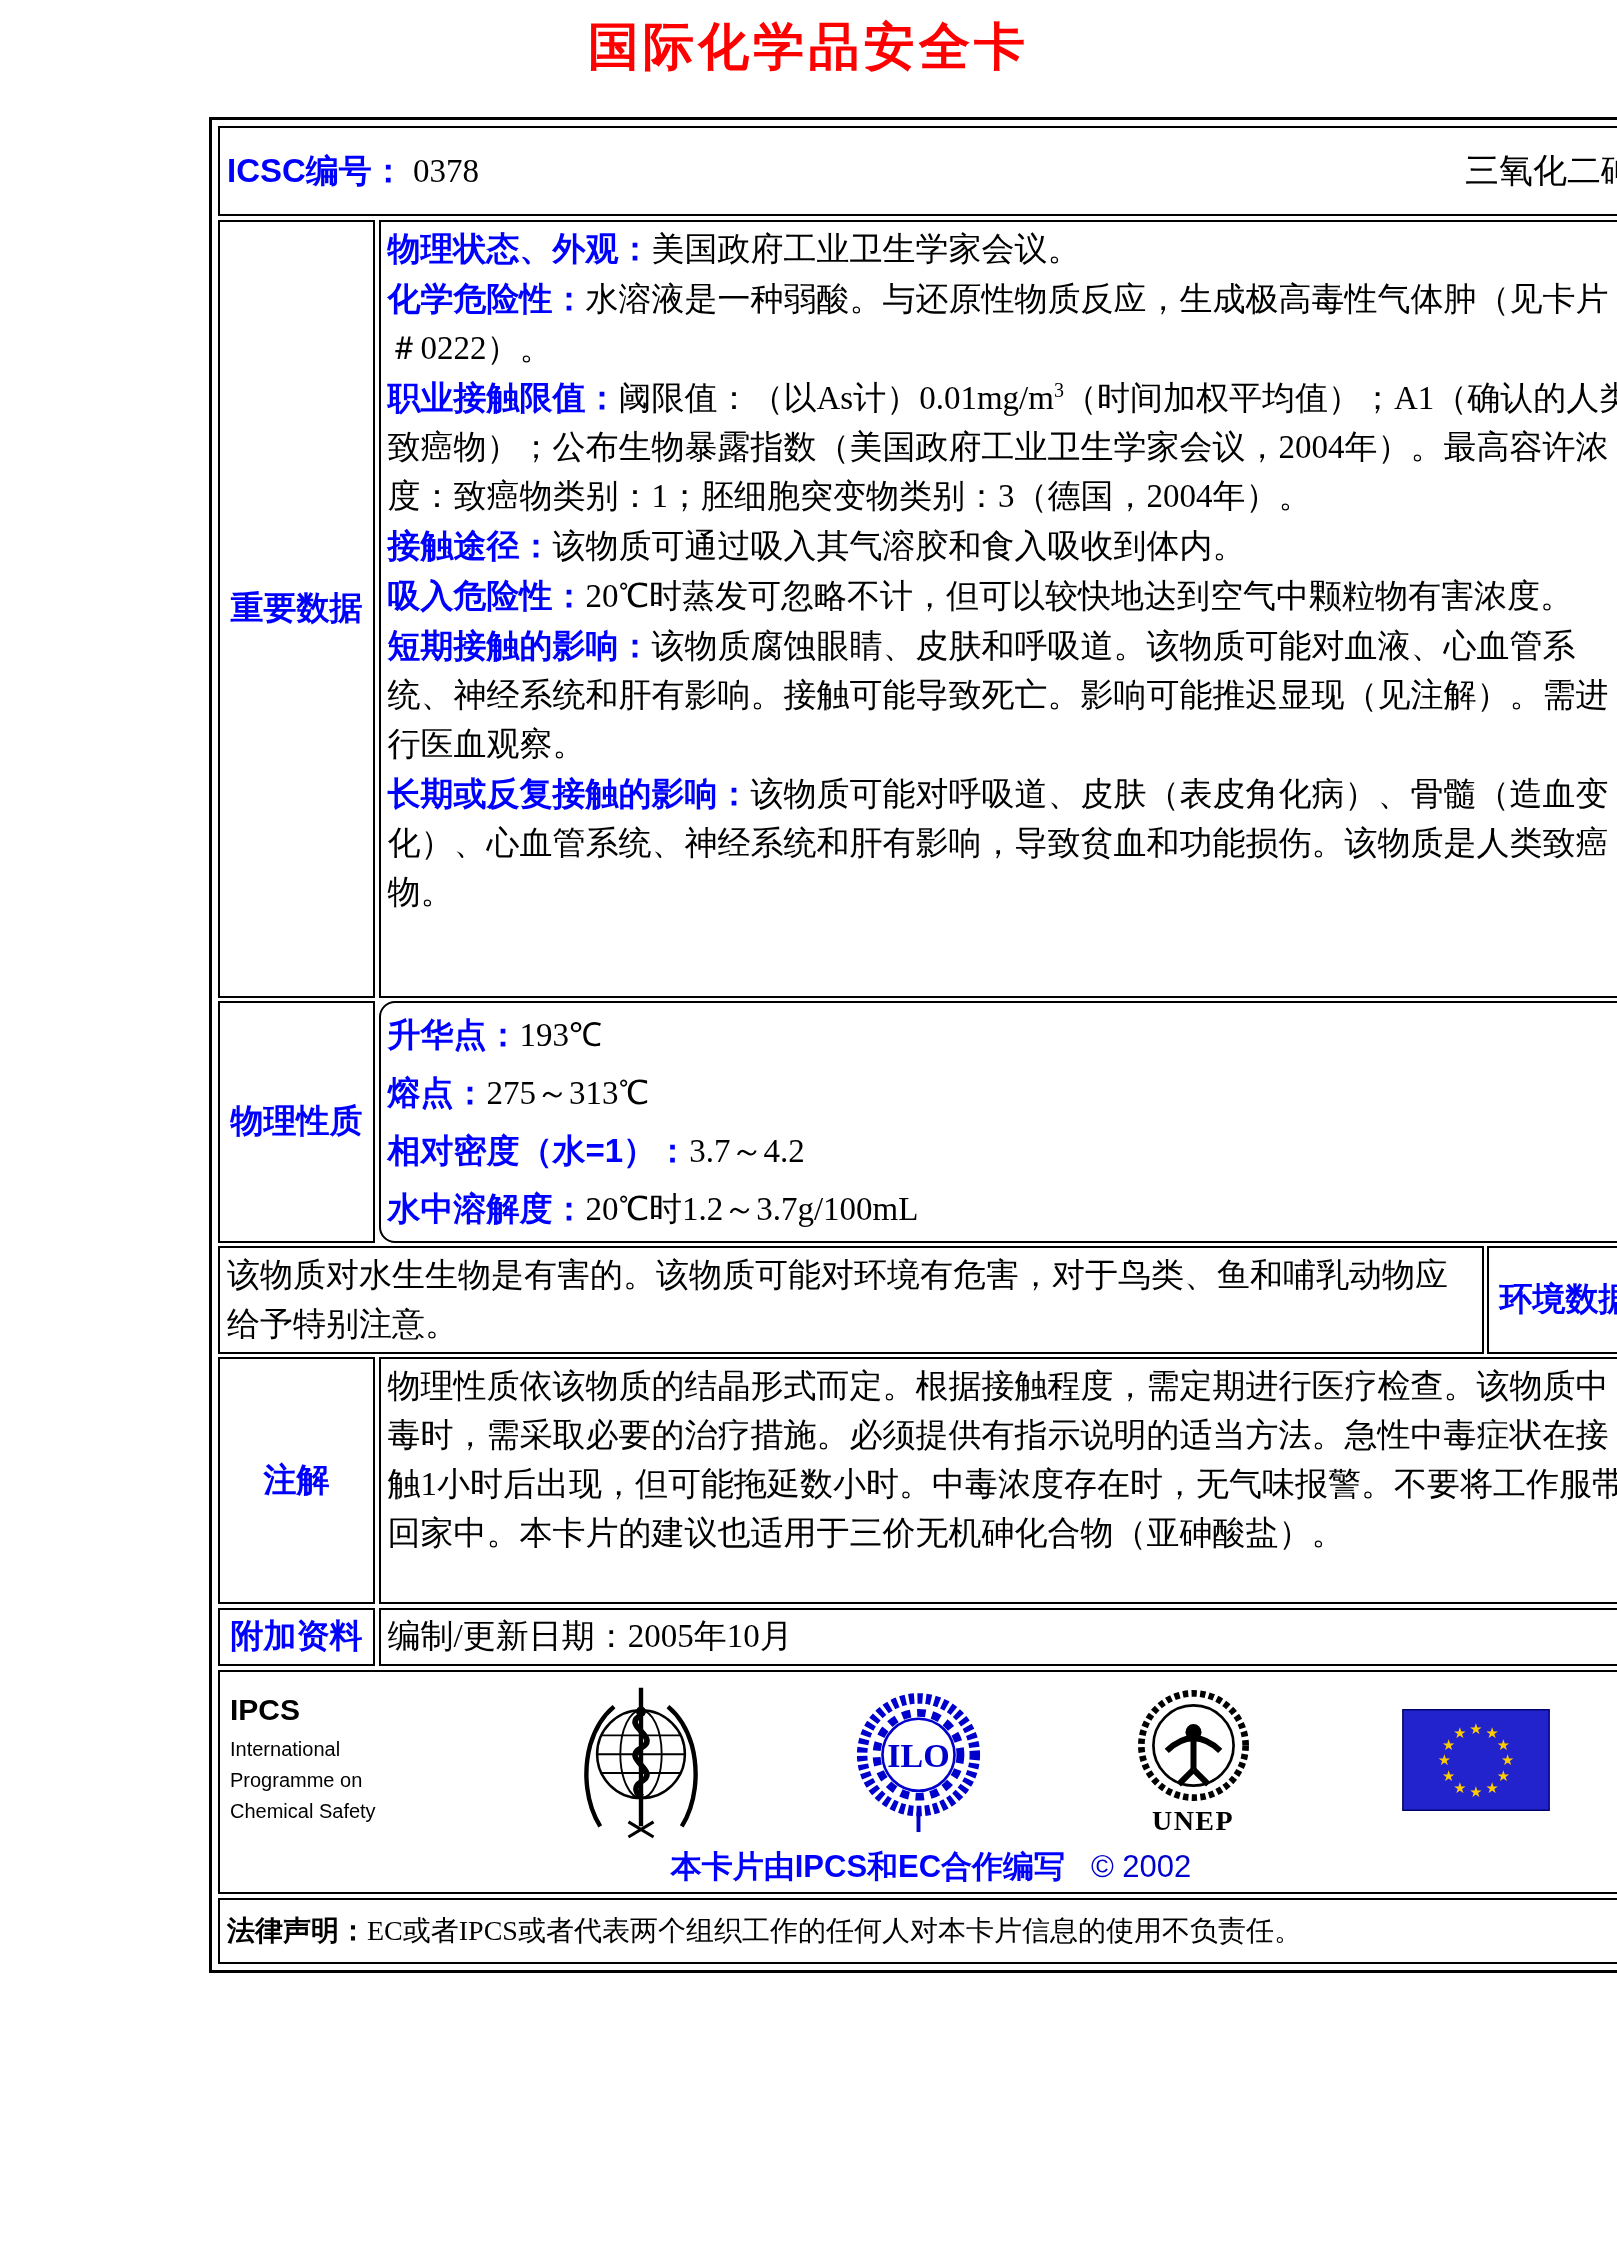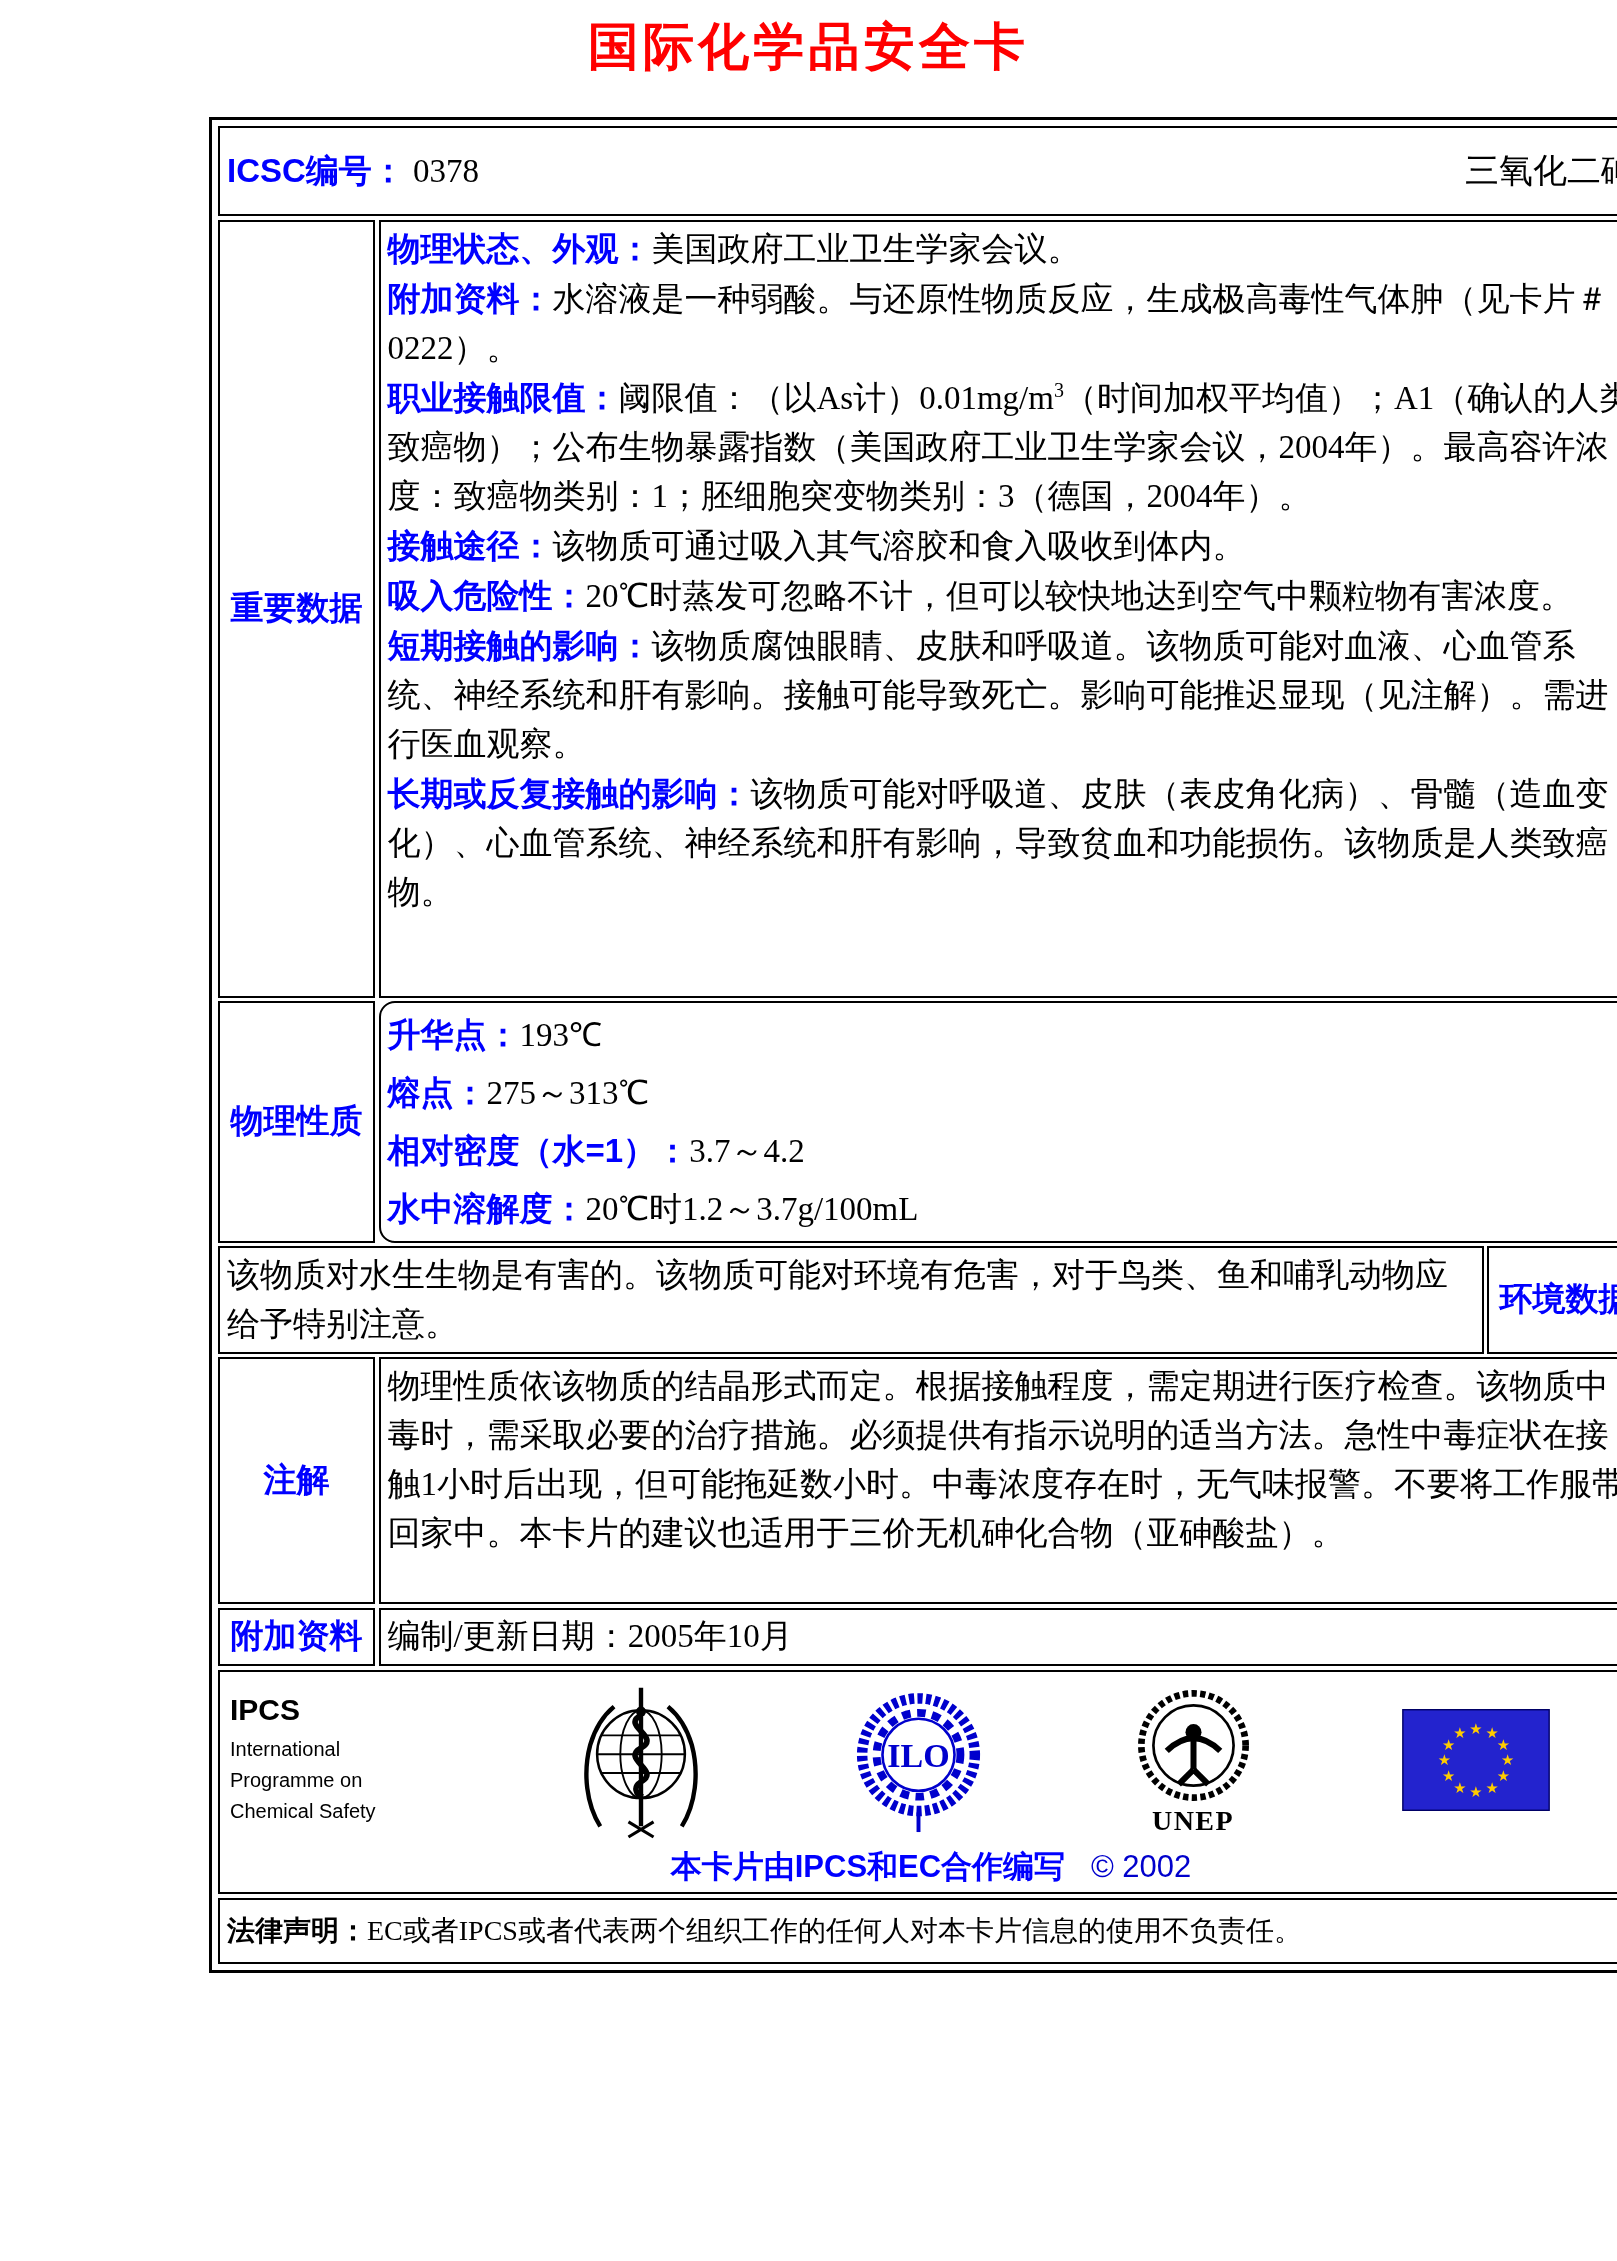--- a/index.html
+++ b/index.html
@@ -59,21 +59,21 @@
 
   <div class="row">
     <div class="cell label-cell">
       <span class="row-label">重要数据</span>
     </div>
     <div class="cell content-cell min-important">
       <div class="data-item">
         <span class="blue-lbl">物理状态、外观：</span><span>美国政府工业卫生学家会议。</span>
       </div>
       <div class="data-item">
-        <span class="blue-lbl">附加资料：</span><span>水溶液是一种弱酸。与还原性物质反应，生成极高毒性气体肿（见卡片＃0222）。</span>
+        <span class="blue-lbl">化学危险性：</span><span>水溶液是一种弱酸。与还原性物质反应，生成极高毒性气体肿（见卡片＃0222）。</span>
       </div>
       <div class="data-item">
         <span class="blue-lbl">职业接触限值：</span><span>阈限值：（以As计）0.01mg/m</span><span class="sup">3</span><span>（时间加权平均值）；A1（确认的人类致癌物）；公布生物暴露指数（美国政府工业卫生学家会议，2004年）。最高容许浓度：致癌物类别：1；胚细胞突变物类别：3（德国，2004年）。</span>
       </div>
       <div class="data-item">
         <span class="blue-lbl">接触途径：</span><span>该物质可通过吸入其气溶胶和食入吸收到体内。</span>
       </div>
       <div class="data-item">
         <span class="blue-lbl">吸入危险性：</span><span>20℃时蒸发可忽略不计，但可以较快地达到空气中颗粒物有害浓度。</span>
       </div>

